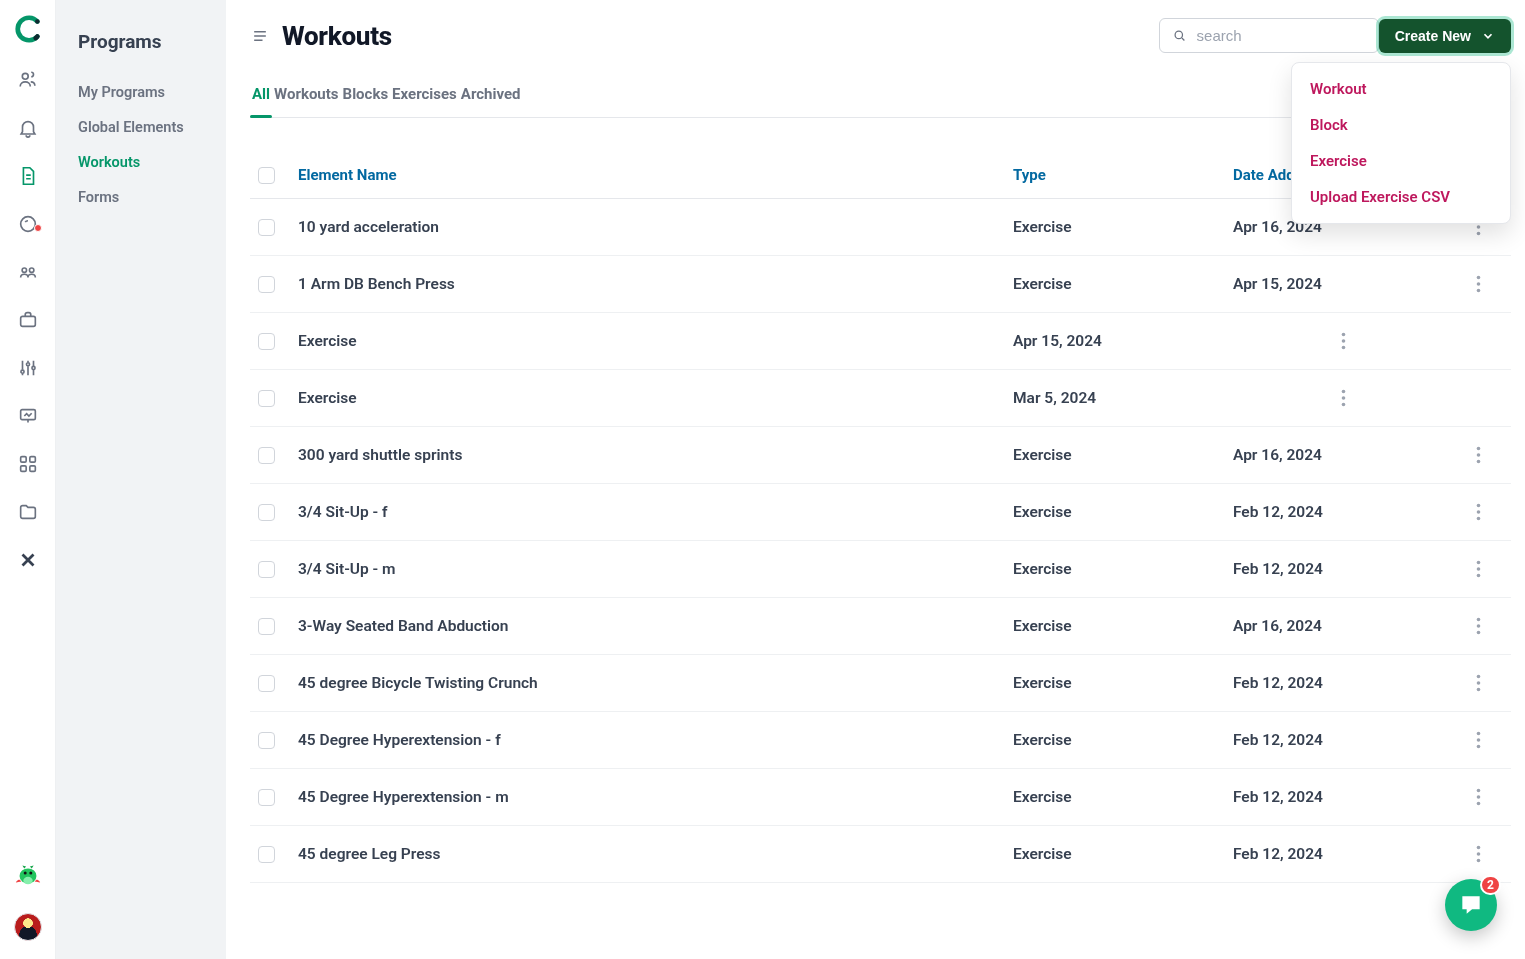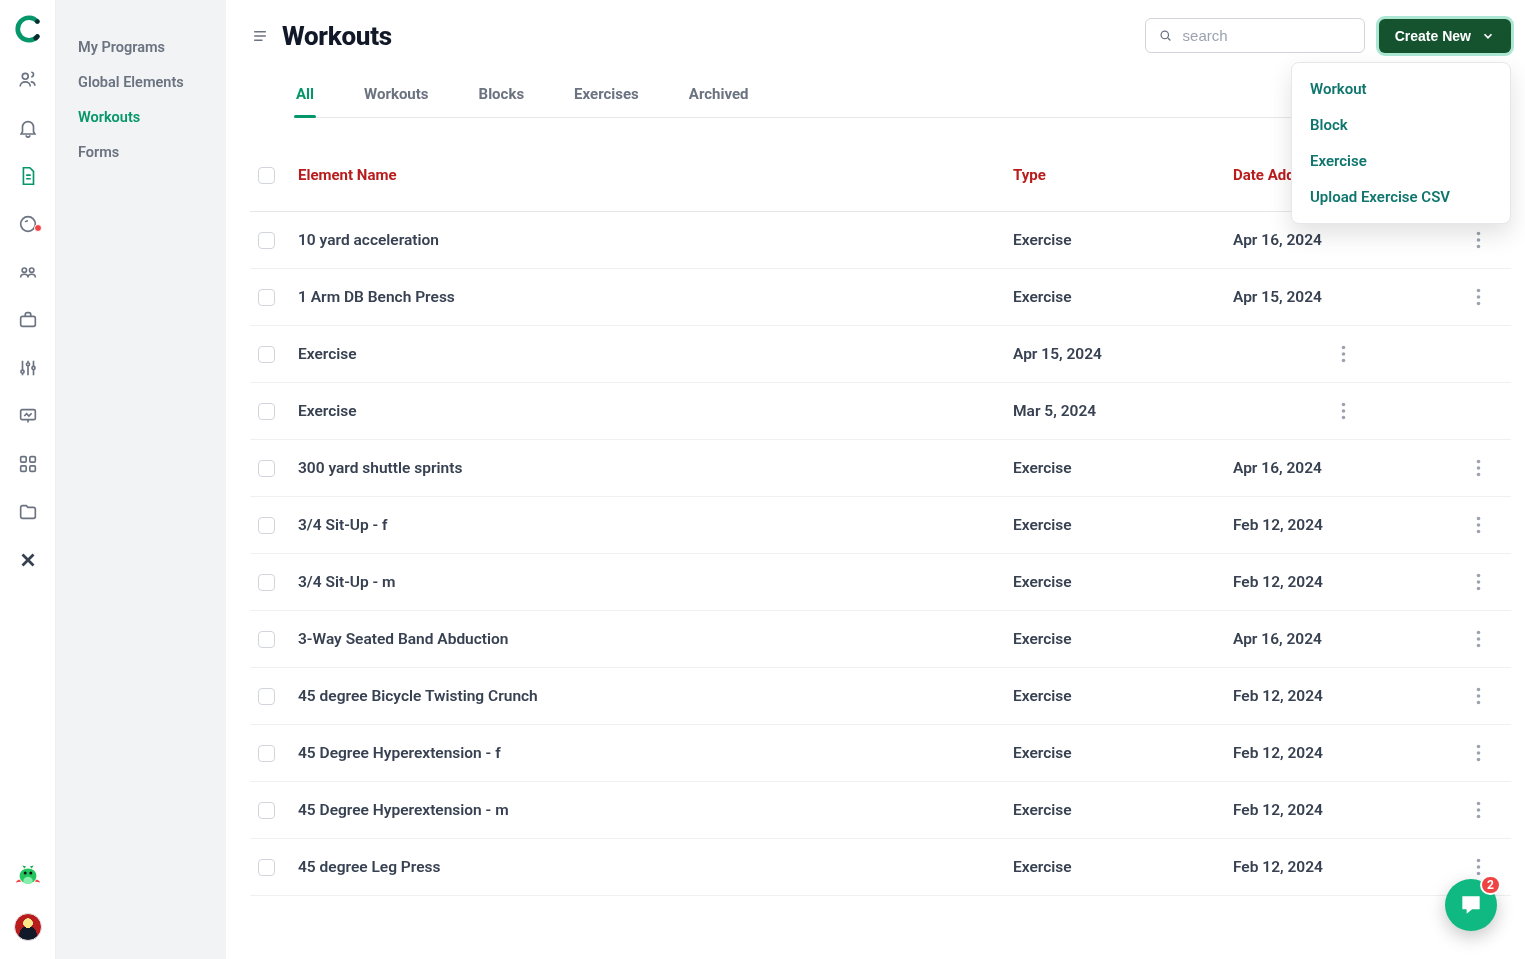--- a/index.html
+++ b/index.html
@@ -89,21 +89,21 @@
     .header {
       display:flex; align-items:center; gap:12px;
       margin-bottom: 22px;
     }
     .hamburger {
       width:20px;color:#6b7280;cursor:pointer;
       display:flex;align-items:center;justify-content:center;
     }
     .hamburger svg{width:20px;height:20px;stroke:#6b7280}
     .page-title { font-size: 26px; font-weight: 800; color:#111827; letter-spacing:-0.3px; }
-    .header-right { margin-left:auto; display:flex; align-items:flex-end; gap:14px; position:relative;padding-left:23px; }
+    .header-right { margin-left:auto; display:flex; align-items:flex-end; position:relative;padding-left:23px; }
     .search {
       display:flex; align-items:center; gap:10px;
       border:1px solid #d1d5db; border-radius:6px;
       padding:8px 12px; width:220px; color:#9ca3af;
     }
     .search input {
       border:0; outline:0; font-size:15px; color:#374151; width:100%;
       background:transparent;
     }
     .search input::placeholder{color:#9ca3af}
@@ -118,51 +118,50 @@
 
     
     .dropdown {
       position:absolute; top:44px; right:0;
       background:#fff; border:1px solid #e5e7eb; border-radius:8px;
       box-shadow:0 10px 25px rgba(0,0,0,.12);
       padding:8px 0; min-width:220px; z-index:30;
     }
     .dropdown a {
       display:block; padding:9px 18px; font-size:15px; font-weight:600;
-      color:#0f766e; cursor:pointer;
+      color:#be185d; cursor:pointer;
     }
 
     
     .tabs {
-      display:flex; gap:46px;
+      display:flex; 
       border-bottom:1px solid #e5e7eb;
       margin-bottom: 48px;
-      margin-left: 44px;
     }
     .tab {
       padding:10px 2px 14px; font-size:15px; font-weight:700;
       color:#6b7280; cursor:pointer; position:relative;
     }
     .tab.active { color:#059669; }
     .tab.active::after {
       content:""; position:absolute; left:0;right:0;bottom:-1px; height:3px;
       background:#059669; border-radius:2px;
     }
 
     
     .table { width:100%; }
     .thead, .row {
       display:grid;
       grid-template-columns: 40px 1fr 220px 220px 50px;
       align-items:center;
       padding: 0 8px;
     }
     .thead {
-      color:#b91c1c; font-weight:700; font-size:15px;
-      padding-bottom:27px;
+      color:#0369a1; font-weight:700; font-size:15px;
+      padding-bottom:14px;
       border-bottom:1px solid #e5e7eb;
     }
     .row {
       height:57px;
       border-bottom:1px solid #eef0f2;
       font-size:15.5px; font-weight:600; color:#374151;
     }
     .chk {
       width:17px;height:17px;border:1.6px solid #d1d5db;border-radius:4px;
       cursor:pointer;
@@ -283,20 +282,21 @@
           <path d="M25 22c3 0 4 3 4 3l-6-1z" fill="#ef4444"></path>
           <circle cx="13" cy="15" r="1.6" fill="#111"></circle>
           <circle cx="19" cy="15" r="1.6" fill="#111"></circle>
           <path d="M12 10l-2-3 4 1zM20 10l2-3-4 1z" fill="#16a34a"></path>
         </svg>
     </div>
     <div class="rail-avatar"></div>
   </nav>
 
   <aside class="sidebar">
+    <h2>Programs</h2>
     <a>My Programs</a>
     <a>Global Elements</a>
     <a class="active">Workouts</a>
     <a>Forms</a>
   </aside>
 
   <main class="main">
     <div class="header">
       <span class="hamburger">
         <svg viewBox="0 0 24 24" fill="none" stroke-width="1.8">

